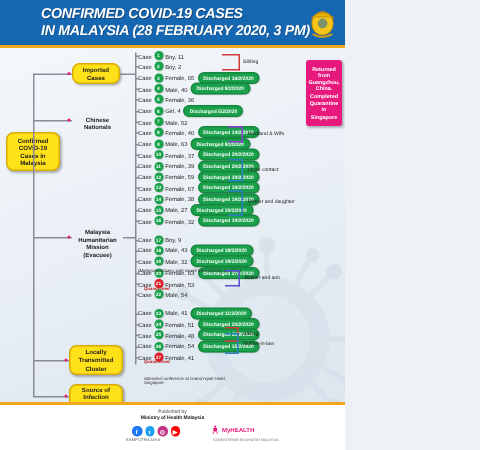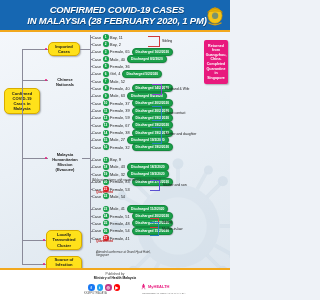--- a/index.html
+++ b/index.html
@@ -10,21 +10,21 @@
     position: relative;
     overflow: hidden;
   }
 
   
   #header {
     position: absolute; left: 0; top: 0; width: 230px; height: 30px;
     background: #1667b2;
     display: flex; align-items: center; justify-content: center;
   }
-  #header-inner { text-align: center; padding-left: 4px; }
+  #header-inner { padding-left: 4px; }
   .htitle {
     color: #ffffff; font-weight: bold; font-style: italic;
     font-size: 9.5px; line-height: 11px; letter-spacing: -0.2px;
     white-space: nowrap;
     text-shadow: 0.5px 0.5px 0 rgba(0,0,0,0.35);
   }
   #crest {
     position: absolute; right: 2px; top: 2px; width: 26px; height: 26px;
   }
   #header-rule {
@@ -159,21 +159,21 @@
     position: absolute; left: 142px; top: 24px;
     font-size: 2.4px; color: #777;
   }
 </style>
 </head>
 <body>
 
 <div id="header">
   <div id="header-inner">
     <div class="htitle">CONFIRMED COVID-19 CASES</div>
-    <div class="htitle">IN MALAYSIA (28 FEBRUARY 2020, 1 PM)</div>
+    <div class="htitle">IN MALAYSIA (28 FEBRUARY 2020, 3 PM)</div>
   </div>
   <svg id="crest" viewBox="0 0 40 40">
     <ellipse cx="20" cy="21" rx="11" ry="12" fill="#f5c518" stroke="#b8860b" stroke-width="1"></ellipse>
     <path d="M20 8 l2.5 5 h-5 z" fill="#f5c518" stroke="#b8860b" stroke-width="0.8"></path>
     <path d="M8 16 q5 -6 12 -6 q7 0 12 6 q-4 -2 -12 -2 q-8 0 -12 2z" fill="#e8b100" stroke="#a8760b" stroke-width="0.6"></path>
     <path d="M10 32 q10 6 20 0" stroke="#d4a017" stroke-width="2" fill="none"></path>
     <circle cx="20" cy="21" r="5" fill="#1667b2" opacity="0.55"></circle>
     <path d="M18 18 a3.2 3.2 0 1 0 0 6 a2.4 2.4 0 1 1 0 -6z" fill="#f5c518"></path>
   </svg>
 </div>

